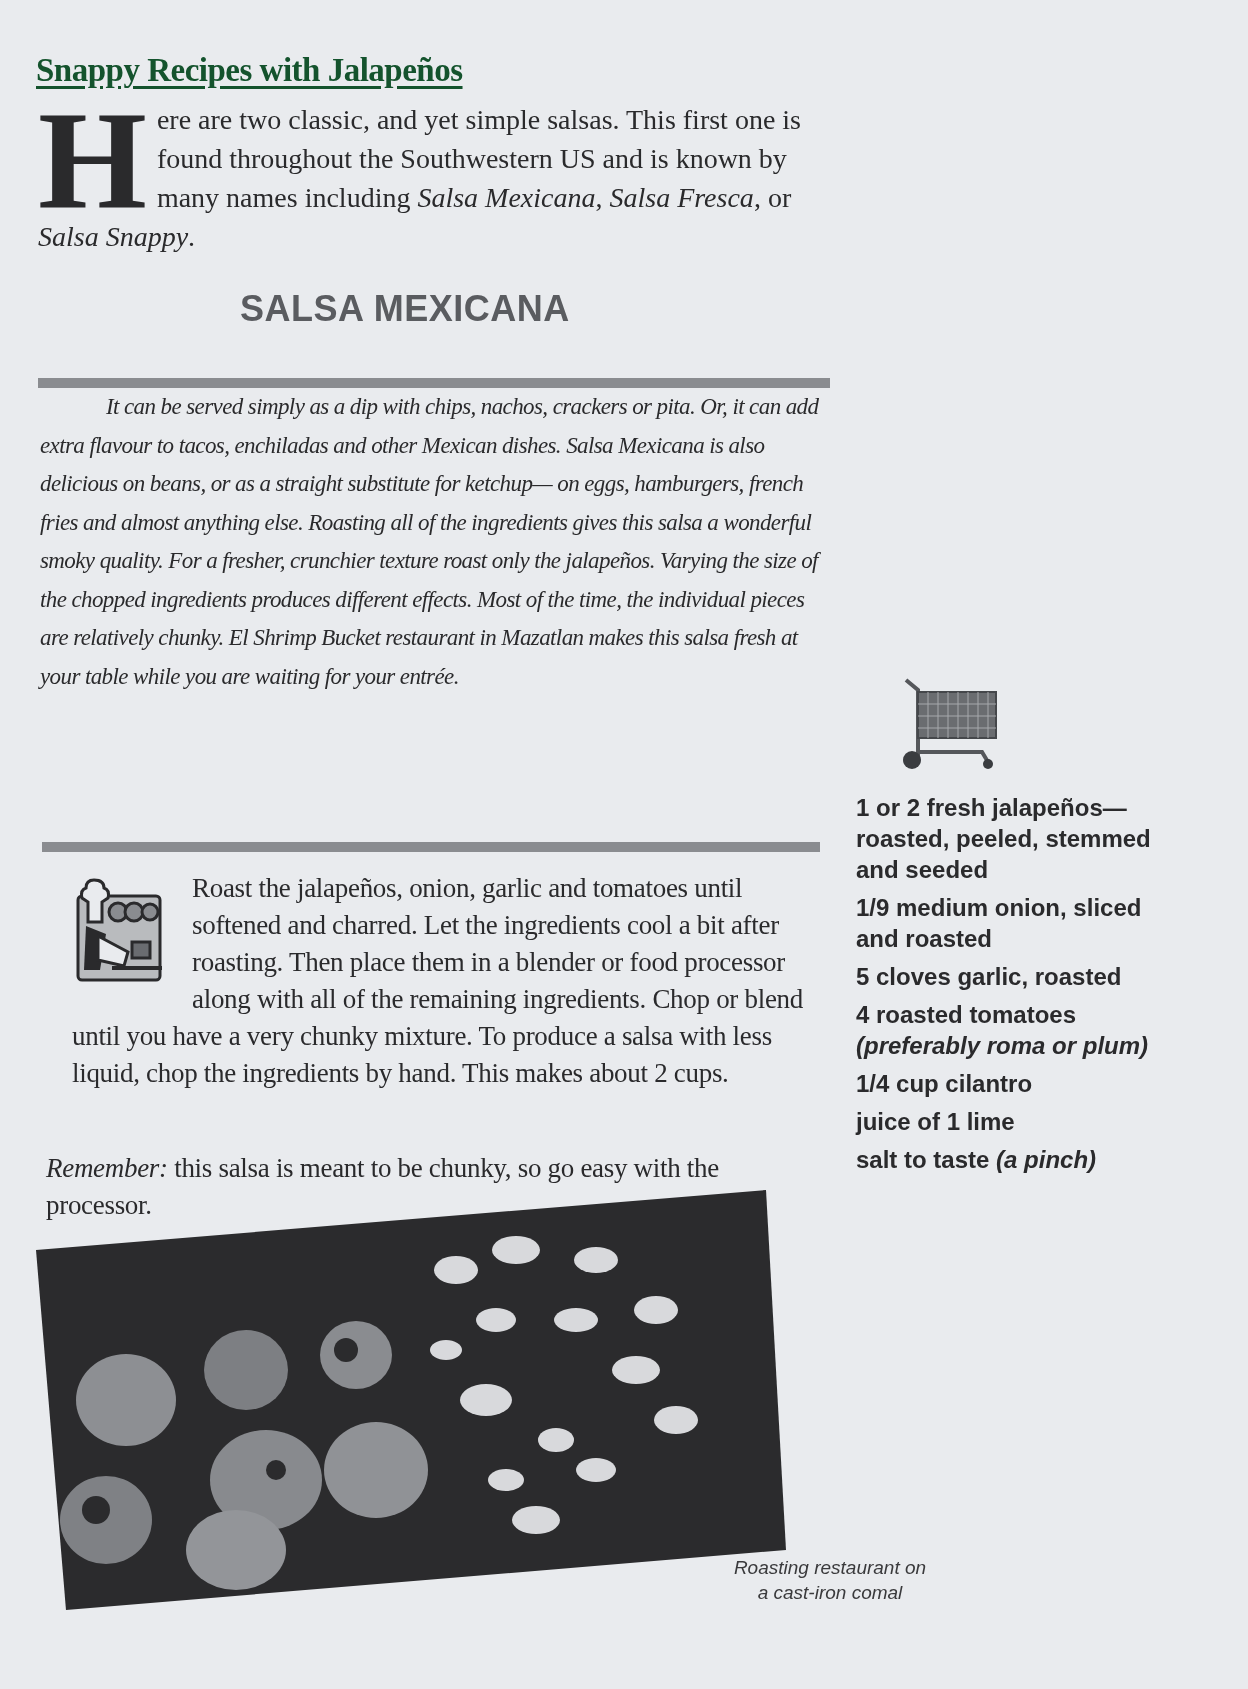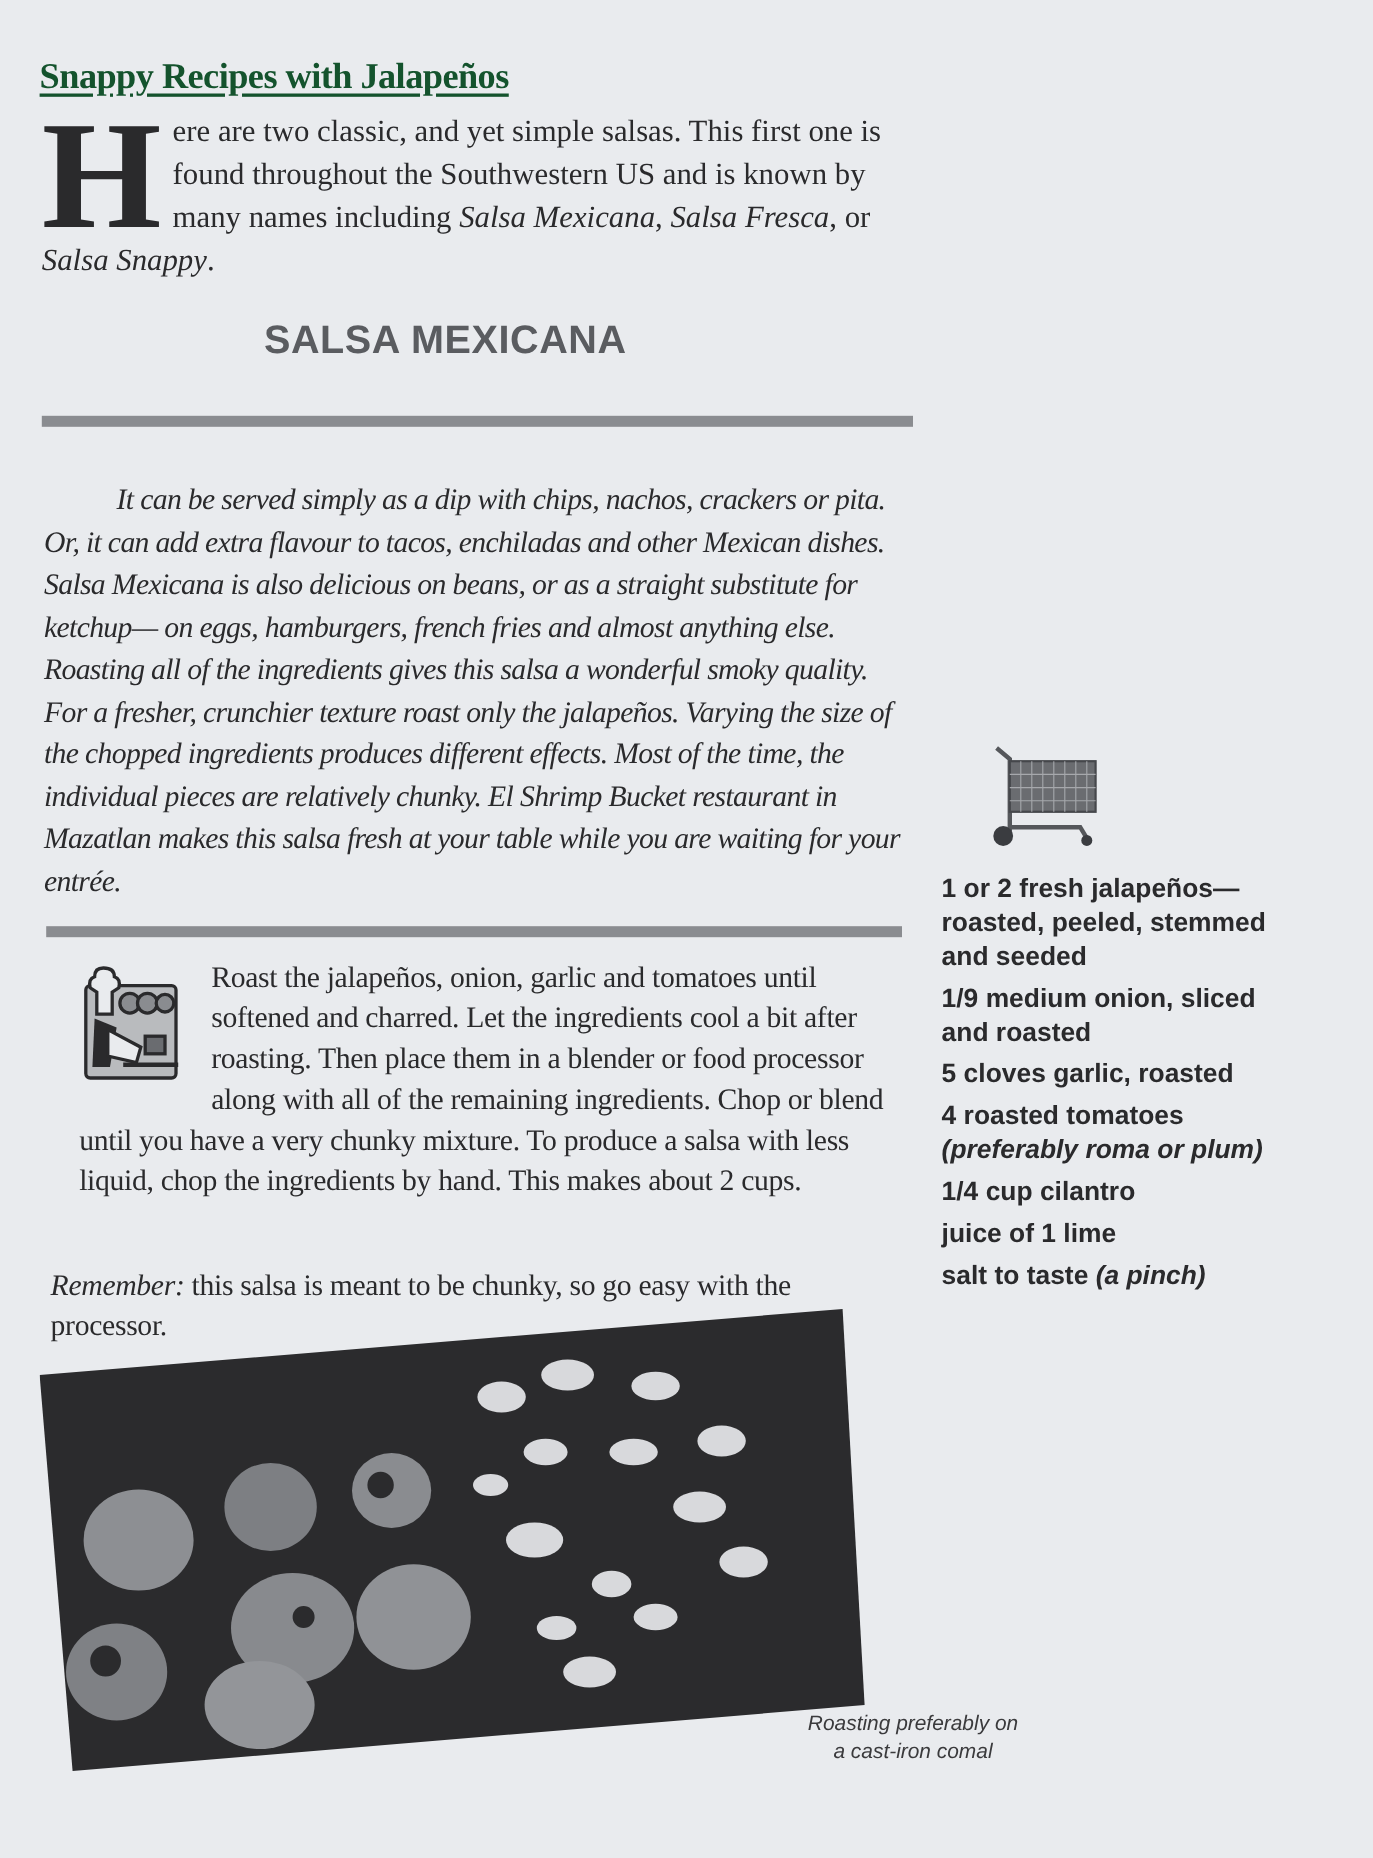--- a/index.html
+++ b/index.html
@@ -2,21 +2,21 @@
 <html><head>
 <meta charset="utf-8">
 <style>
   html,body{margin:0;padding:0;}
   body{width:1248px;height:1689px;background:#e9ebee;position:relative;overflow:hidden;font-family:"Liberation Serif",serif;color:#2a2a2c;}
   .page-title{position:absolute;left:36px;top:28px;font-size:33px;font-weight:bold;text-decoration:underline;text-underline-offset:5px;letter-spacing:-0.5px;color:#14532d;margin-top:24px;}
   .intro{position:absolute;left:38px;top:100px;width:790px;font-size:28px;line-height:39px;}
   .dropcap{float:left;font-size:140px;line-height:104px;font-weight:bold;margin:8px 10px 0 0;height:108px;}
   .recipe-title{position:absolute;left:240px;top:288px;font-family:"Liberation Sans",sans-serif;font-weight:bold;font-size:36px;color:#5a5c60;letter-spacing:0.5px;}
   .rule{position:absolute;height:10px;background:#8a8c90;}
-  .desc{position:absolute;left:40px;top:435px;width:790px;font-style:italic;font-size:27px;line-height:38.5px;letter-spacing:-0.6px;}
+  .desc{position:absolute;left:40px;top:388px;width:790px;font-style:italic;font-size:23px;line-height:38.5px;letter-spacing:-0.6px;}
   .desc .indent{display:inline-block;width:66px;}
   .method{position:absolute;left:44px;top:870px;width:760px;font-size:27px;line-height:37px;letter-spacing:-0.3px;margin-left:28px;}
   .chef-icon{float:left;width:98px;height:110px;margin:6px 22px 6px 0;}
   .remember{position:absolute;left:46px;top:1150px;width:760px;font-size:27px;line-height:37px;letter-spacing:-0.3px;}
   .remember i{font-style:italic;}
   .cart{position:absolute;left:900px;top:676px;width:100px;height:96px;}
   .ingredients{position:absolute;left:856px;top:792px;width:300px;font-family:"Liberation Sans",sans-serif;font-weight:bold;font-size:24px;line-height:31px;color:#2a2a2c;}
   .ingredients .ing{margin-bottom:7px;}
   .ingredients i{font-style:italic;}
   .photo{position:absolute;left:36px;top:1190px;width:756px;height:420px;}
@@ -110,15 +110,15 @@
       <ellipse cx="560" cy="280" rx="20" ry="12"></ellipse>
     <ellipse cx="470" cy="290" rx="18" ry="11"></ellipse>
       <ellipse cx="500" cy="330" rx="24" ry="14"></ellipse>
       <ellipse cx="600" cy="180" rx="24" ry="14"></ellipse>
     <ellipse cx="640" cy="230" rx="22" ry="14"></ellipse>
       <ellipse cx="410" cy="160" rx="16" ry="10"></ellipse>
   </g>
 </svg>
 
 <div class="caption">
-  <div>Roasting preferably on</div>
+  <div>Roasting restaurant on</div>
   <div>a cast-iron comal</div>
 </div>
 
 </body></html>

